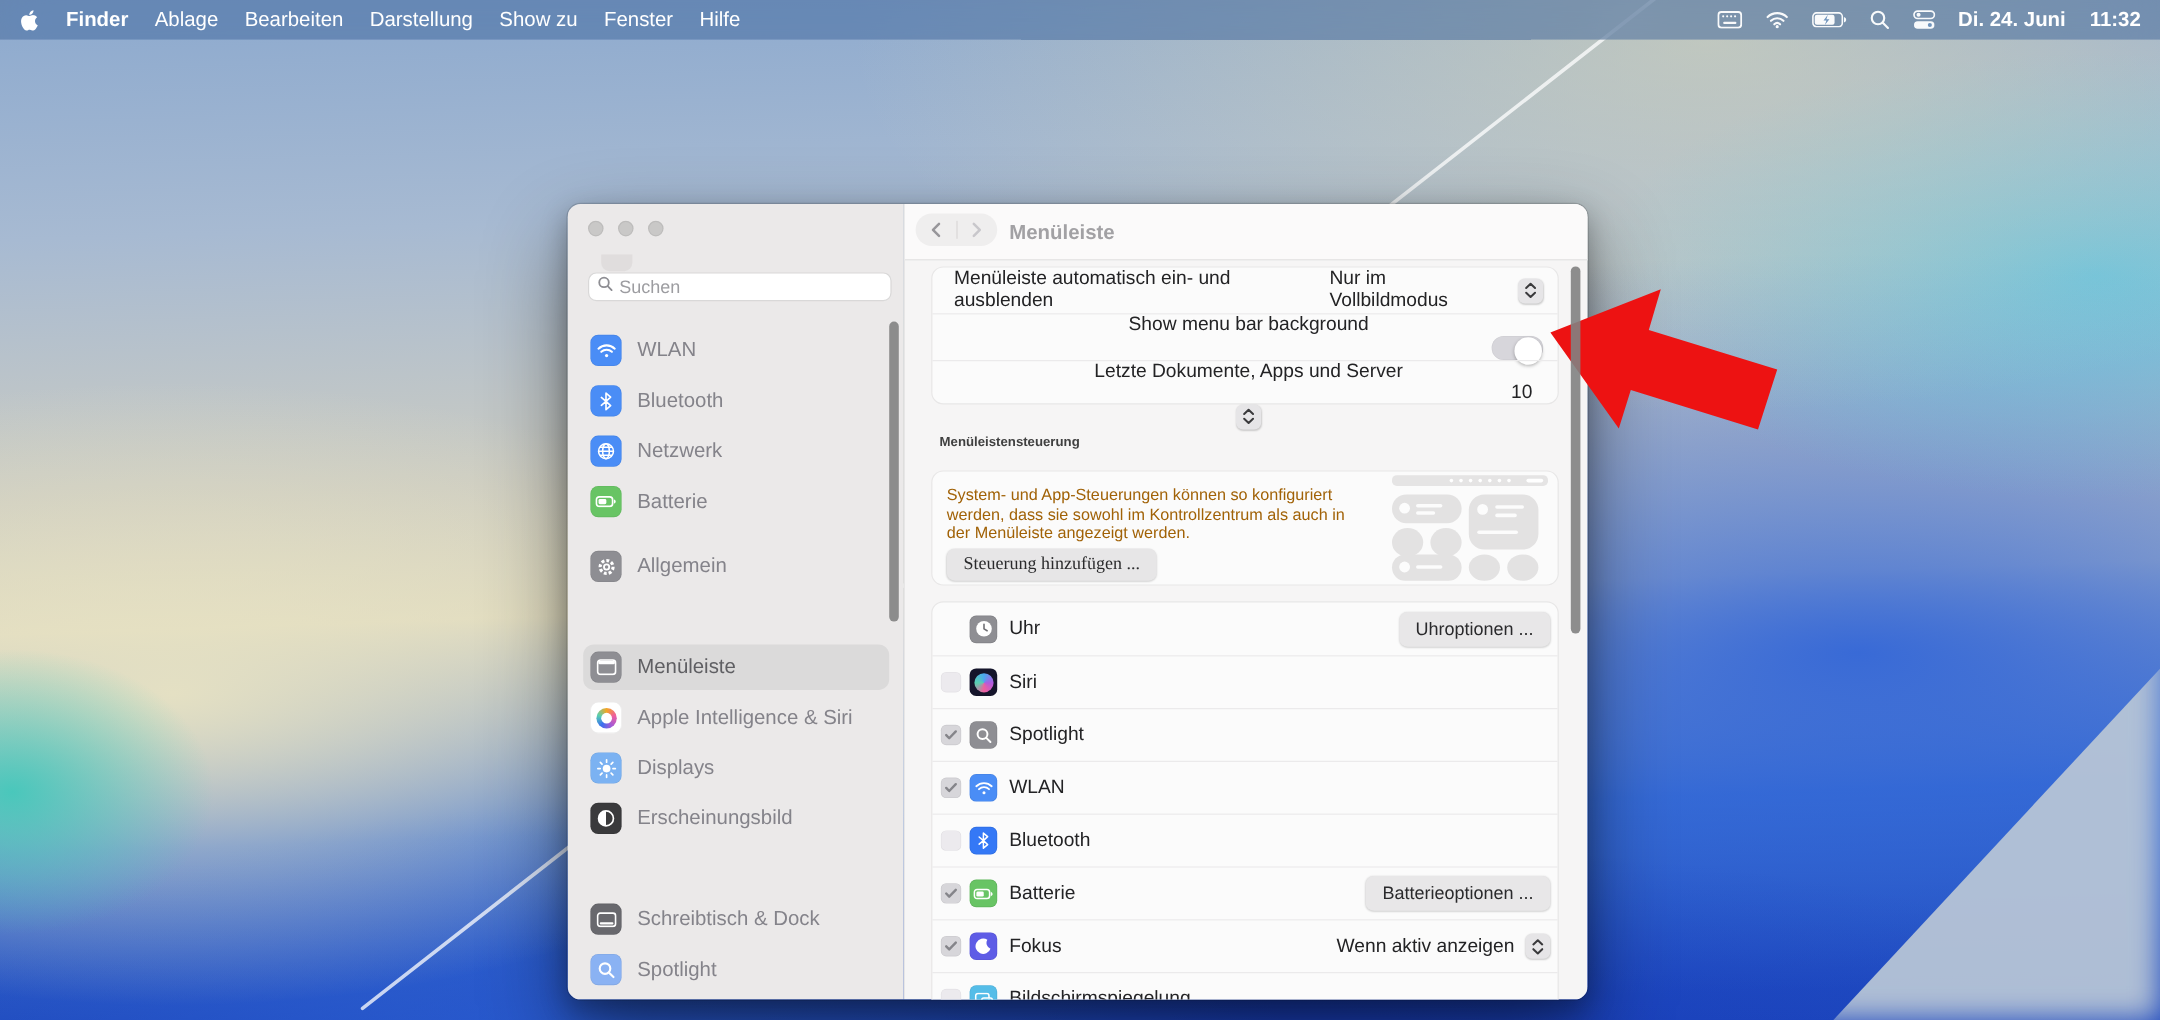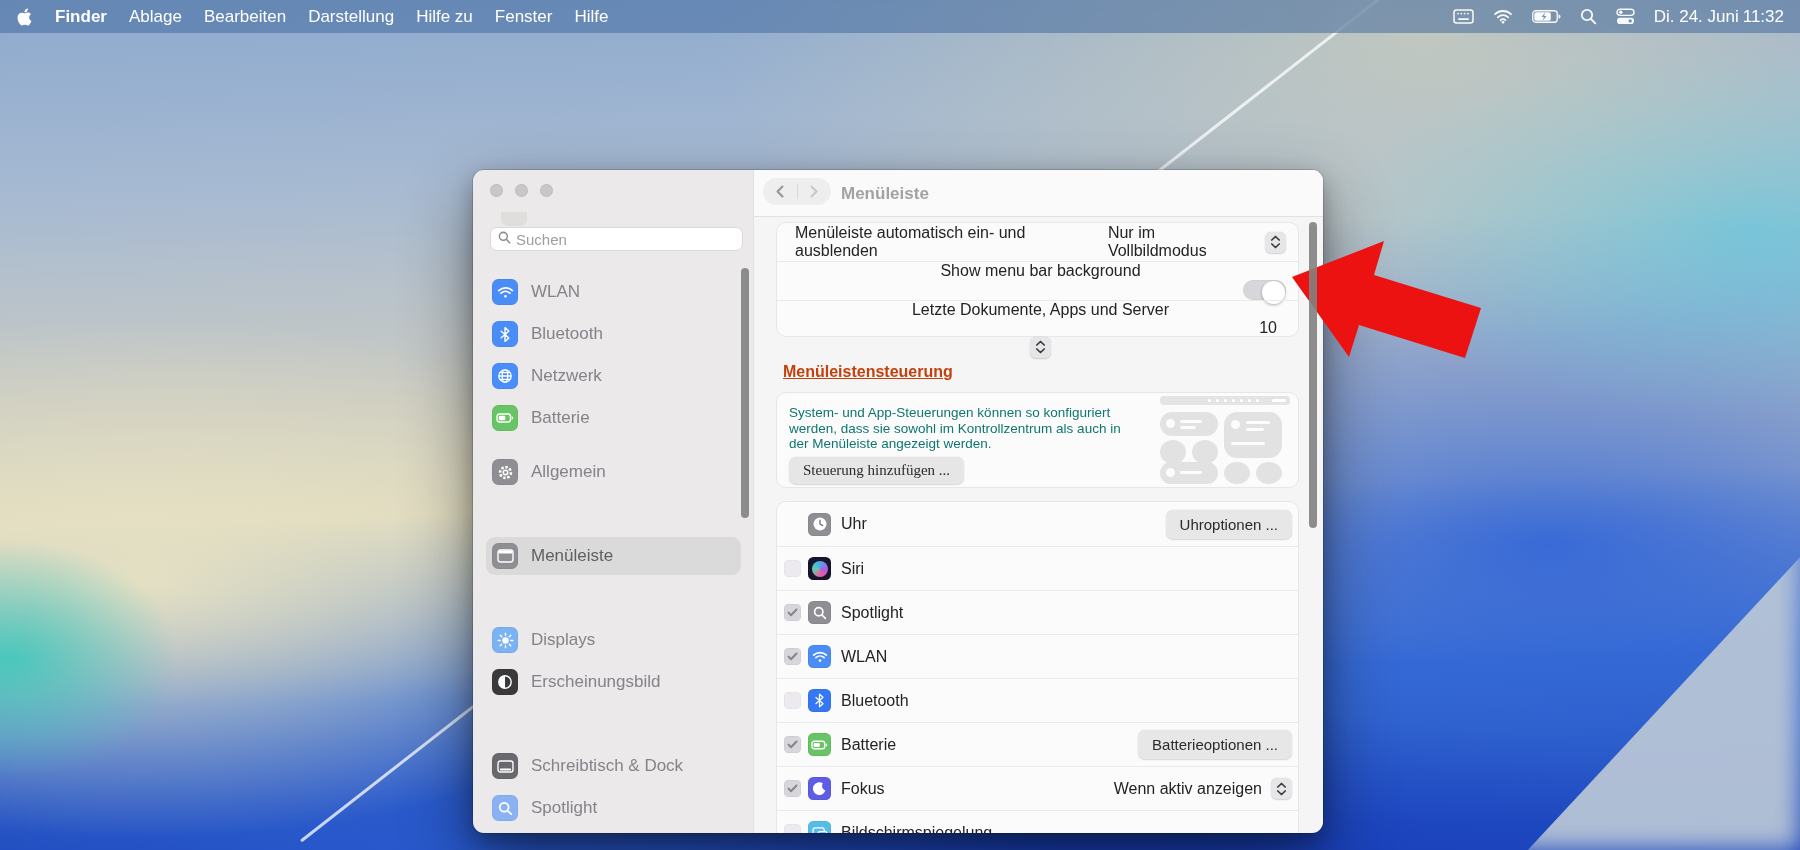--- a/index.html
+++ b/index.html
@@ -27,21 +27,21 @@
   
   .menubar { position:absolute; left:0; top:0; width:1800px; height:33px; z-index:30;
     background:rgba(72,108,155,.55); backdrop-filter: blur(18px) saturate(1.3);
     display:flex; align-items:center; color:#fff; font-size:17px; padding:0 16px; }
   .menubar .left { display:flex; align-items:center; gap:22px; }
   .menubar .apple { display:flex; align-items:center; }
   .menubar .app-name { font-weight:700; }
   .menubar .menu-item { cursor:default; }
   .menubar .right { margin-left:auto; display:flex; align-items:center; gap:19px; }
   .mb-ic { display:flex; align-items:center; opacity:.95; }
-  .clock { display:flex; gap:4px; font-weight:400; }
+  .clock { display:flex; gap:20px; font-weight:700; }
 
   
   .window { position:absolute; left:473px; top:170px; width:850px; height:663px;
     border-radius:11px; overflow:hidden; z-index:10; display:flex;
     box-shadow: 0 0 0 1px rgba(0,0,0,.14), 0 30px 70px rgba(0,0,0,.45), 0 8px 22px rgba(0,0,0,.28); }
 
   
   .sidebar { position:relative; width:280px; height:100%; background:#ebe9e9; flex:none; }
   .traffic { position:absolute; top:14px; left:17px; display:flex; gap:12px; }
   .tl { width:13px; height:13px; border-radius:50%; background:#c9c8c7; box-shadow: inset 0 0 0 1px rgba(0,0,0,.06); }
@@ -81,24 +81,24 @@
   .s-row + .s-row { border-top:1px solid #ebeaeb;flex-direction:column; }
   .s-lbl { font-size:16px; color:#232325; }
   .s-val { margin-left:auto; font-size:16px; color:#232325; padding-right:9px; }
   .stepper { width:21px; height:21px; background:#e6e5e7; border-radius:6px; flex:none;
     display:flex; align-items:center; justify-content:center; box-shadow:0 .5px 1.5px rgba(0,0,0,.18); }
   .toggle { margin-left:auto; width:43px; height:25px; border-radius:13px; background:#d7d6db;
     position:relative; box-shadow: inset 0 0 0 .5px rgba(0,0,0,.05); }
   .toggle .knob { position:absolute; right:1px; top:1px; width:23px; height:23px; border-radius:50%;
     background:#fff; box-shadow:0 1px 3px rgba(0,0,0,.3); }
 
-  .sec-title { position:absolute; left:29px; top:193px; font-size:16px; font-weight:700; color:#c2410c;text-decoration:underline; }
+  .sec-title { position:absolute; left:29px; top:193px; font-size:11px; font-weight:700; color:#404040; }
   .card2 { top:222px; height:96px; }
   .c2-desc { position:absolute; left:12px; top:12px; width:352px; font-size:13.5px;
-    line-height:15.5px; color:#0f766e; }
+    line-height:15.5px; color:#a16207; }
   .c2-btn { position:absolute; left:12px; top:64px; background:#e7e6e7; border:none; border-radius:7px;
     font-size:15px; color:#2a2a2c; padding:5px 14px; font-family:Liberation Serif, serif;
     box-shadow:0 .5px 1.5px rgba(0,0,0,.15); }
   .illu { position:absolute; right:8px; top:3px; width:162px; height:90px; }
   .illu .strip { position:absolute; left:32px; top:0; width:130px; height:9px; background:#e5e4e4;
     border-radius:4px; }
   .illu .strip i { position:absolute; top:3px; width:3px; height:3px; border-radius:50%; background:#fff; }
   .illu .strip .dash { position:absolute; right:4px; top:3px; width:14px; height:3px; border-radius:2px; background:#fff; }
   .ill-shape { position:absolute; background:#e3e2e2; border-radius:11px; }
   .ill-dot { position:absolute; width:9px; height:9px; border-radius:50%; background:#fcfcfc; }
@@ -137,21 +137,21 @@
   <div class="left">
     <span class="apple">
       <svg width="17" height="20" viewBox="0 0 24 24" fill="#fff">
           <path d="M12.152 6.896c-.948 0-2.415-1.078-3.96-1.04-2.04.027-3.91 1.183-4.961 3.014-2.117 3.675-.546 9.103 1.519 12.09 1.013 1.454 2.208 3.09 3.792 3.031 1.52-.065 2.09-.987 3.935-.987 1.831 0 2.35.987 3.96.948 1.637-.026 2.676-1.48 3.676-2.948 1.156-1.688 1.636-3.325 1.662-3.415-.039-.013-3.182-1.221-3.22-4.857-.026-3.04 2.48-4.494 2.597-4.559-1.429-2.09-3.623-2.324-4.39-2.376-2-.156-3.675 1.09-4.61 1.09zM15.53 3.83c.843-1.012 1.4-2.427 1.245-3.83-1.207.052-2.662.805-3.532 1.818-.78.896-1.454 2.338-1.273 3.714 1.338.104 2.715-.688 3.56-1.702z"></path>
         </svg>
     </span>
     <span class="menu-item app-name">Finder</span>
     <span class="menu-item">Ablage</span>
     <span class="menu-item">Bearbeiten</span>
     <span class="menu-item">Darstellung</span>
-    <span class="menu-item">Hilfe zu</span>
+    <span class="menu-item">Show zu</span>
     <span class="menu-item">Fenster</span>
     <span class="menu-item">Hilfe</span>
   </div>
   <div class="right">
     <span class="mb-ic">
       <svg width="21" height="15" viewBox="0 0 21 15">
           <rect x="1" y="1" width="19" height="13" rx="2.5" fill="none" stroke="#fff" stroke-width="1.5"></rect>
           <circle cx="5" cy="4.6" r=".9" fill="#fff"></circle>
           <circle cx="8.3" cy="4.6" r=".9" fill="#fff"></circle>
           <circle cx="11.6" cy="4.6" r=".9" fill="#fff"></circle>
@@ -265,20 +265,28 @@
       <span class="sb-lbl">Allgemein</span>
     </div>
     <div class="sb-item selected" style="top:367px">
       <span class="sb-ic" style="background:#8e8e93">
         <svg width="17" height="14" viewBox="0 0 17 14">
             <rect x="1" y="1" width="15" height="12" rx="2.4" fill="none" stroke="#fff" stroke-width="1.4"></rect>
             <rect x="1.6" y="1.6" width="13.8" height="3" rx="1.2" fill="#fff"></rect>
           </svg>
       </span>
       <span class="sb-lbl" style="color:#5f5f63">Menüleiste</span>
+    </div>
+    <div class="sb-item" style="top:409px">
+      <span class="sb-ic" style="background:#fff">
+        <span style="width:17px;height:17px;border-radius:50%;background:conic-gradient(#f5a623,#ef5f9e,#a85ad4,#3a6ff0,#58d0b0,#f5a623);display:flex;align-items:center;justify-content:center;">
+          <span style="width:9px;height:9px;border-radius:50%;background:#fff;"></span>
+        </span>
+      </span>
+      <span class="sb-lbl">Apple Intelligence &amp; Siri</span>
     </div>
     <div class="sb-item" style="top:451px">
       <span class="sb-ic" style="background:#7bb2f2">
         <svg width="17" height="17" viewBox="0 0 17 17" stroke="#fff" stroke-width="1.4" stroke-linecap="round">
             <circle cx="8.5" cy="8.5" r="3.2" fill="#fff" stroke="none"></circle>
             <path d="M8.5 1.2v2 M8.5 13.8v2 M1.2 8.5h2 M13.8 8.5h2 M3.3 3.3l1.4 1.4 M12.3 12.3l1.4 1.4 M13.7 3.3l-1.4 1.4 M4.7 12.3l-1.4 1.4"></path>
           </svg>
       </span>
       <span class="sb-lbl">Displays</span>
     </div>

